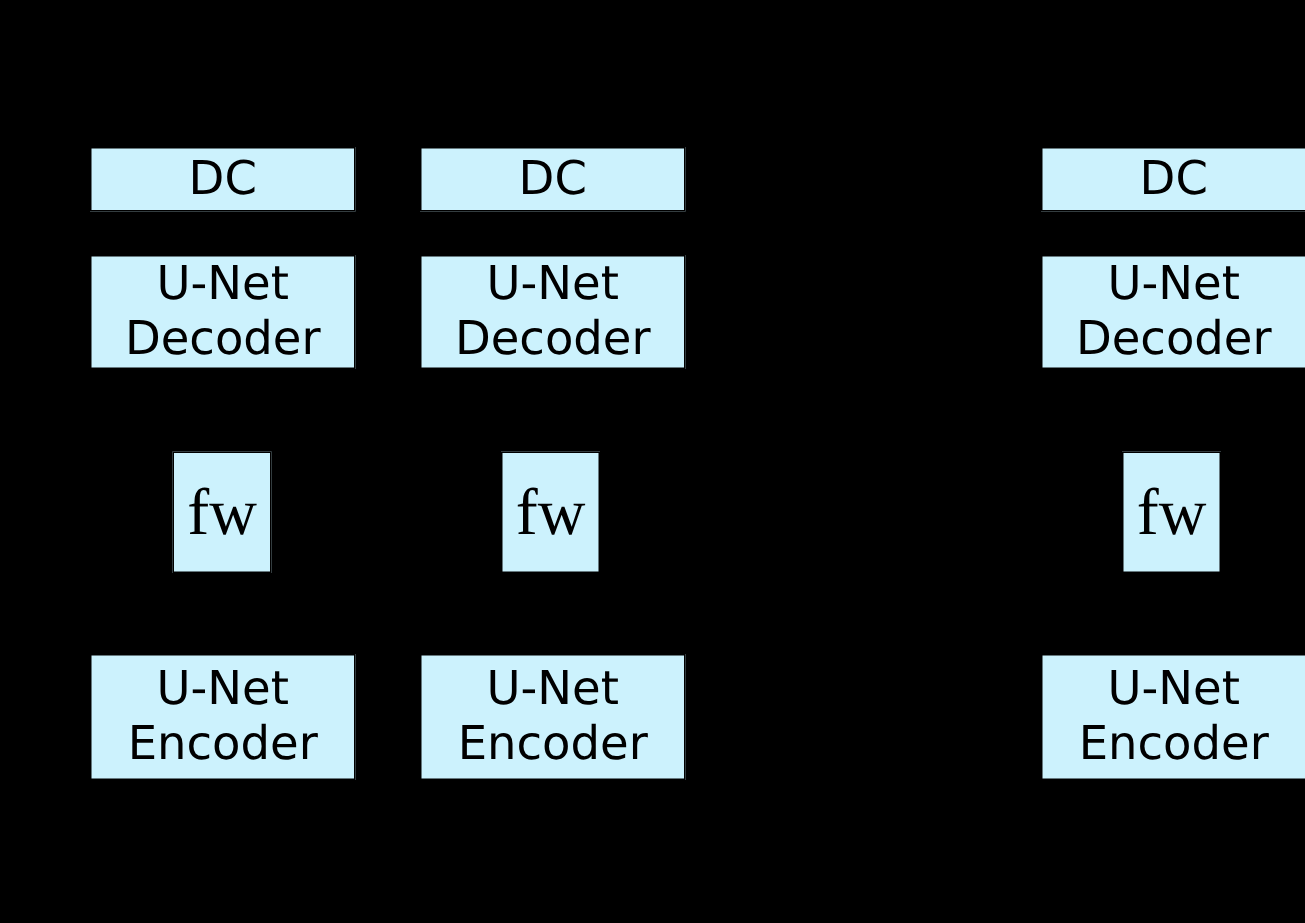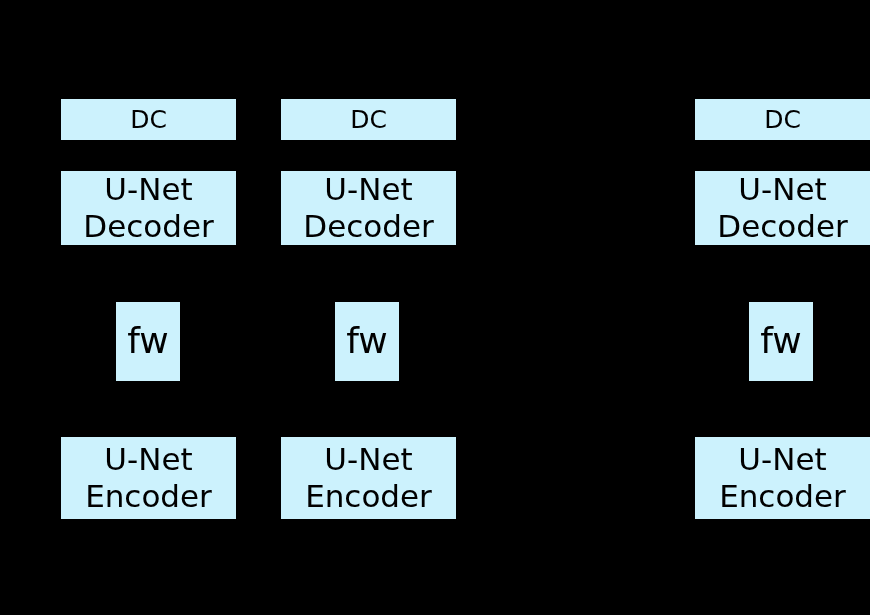--- a/index.html
+++ b/index.html
@@ -24,24 +24,24 @@
     color: #000000;
     display: flex;
     flex-direction: column;
     align-items: center;
     justify-content: center;
     text-align: center;
     line-height: 1.18;
     white-space: pre-line;
     overflow: hidden;
   }
-  .block-dc      { font-size: 25px; }
+  .block-dc      { font-size: 31px; }
   .block-decoder { font-size: 31px; }
   .block-encoder { font-size: 31px; }
-  .block-fw      { font-size: 36px; }
+  .block-fw      { font-size: 44px; font-family: Liberation Serif, serif; }
 
   
   .conn {
     position: absolute;
     background: #000000;
   }
   .conn-v { width: 2px; }
   .conn-h { height: 2px; }
   .arrowhead {
     position: absolute;

